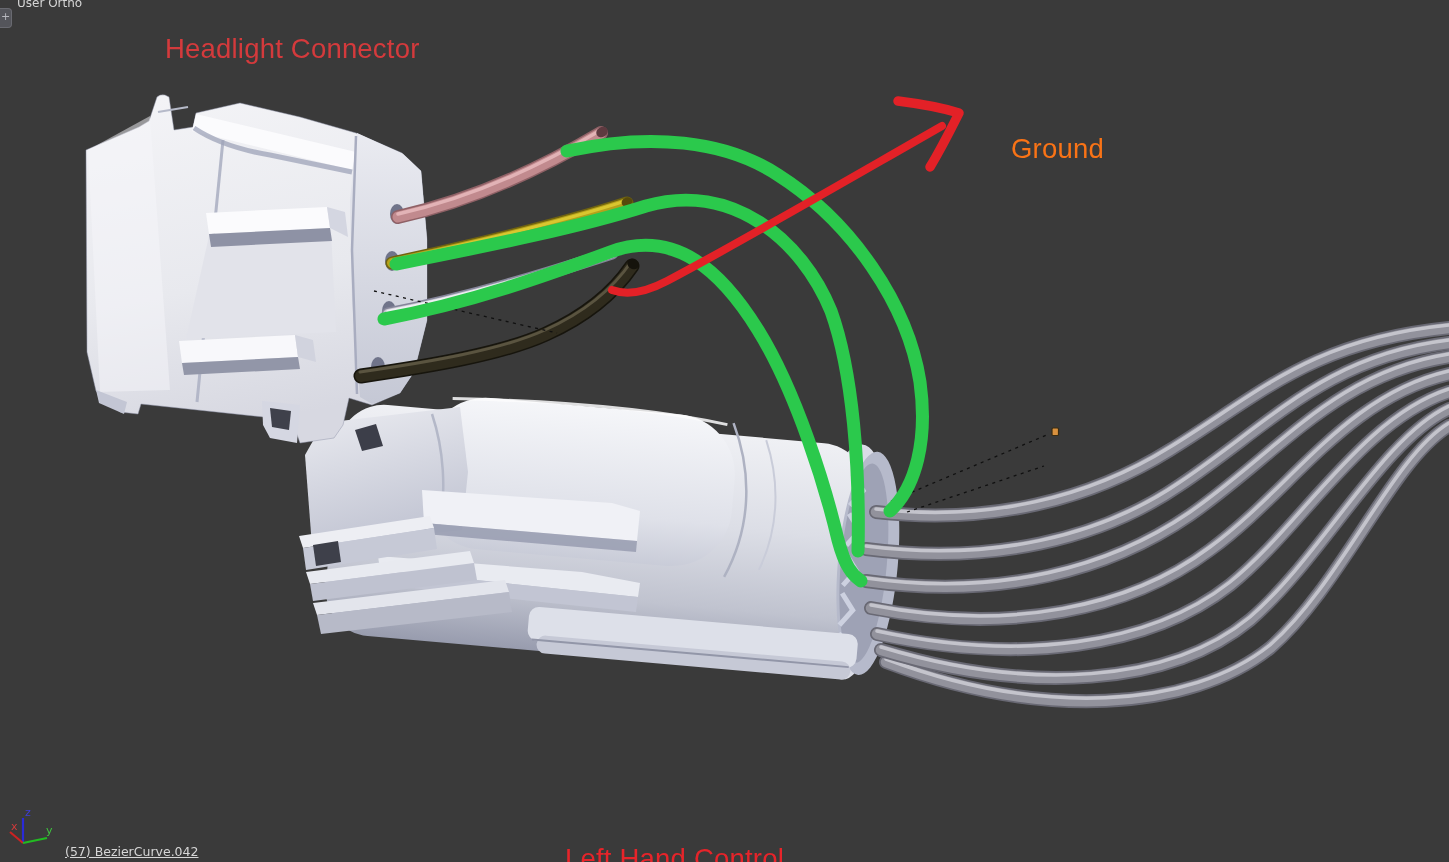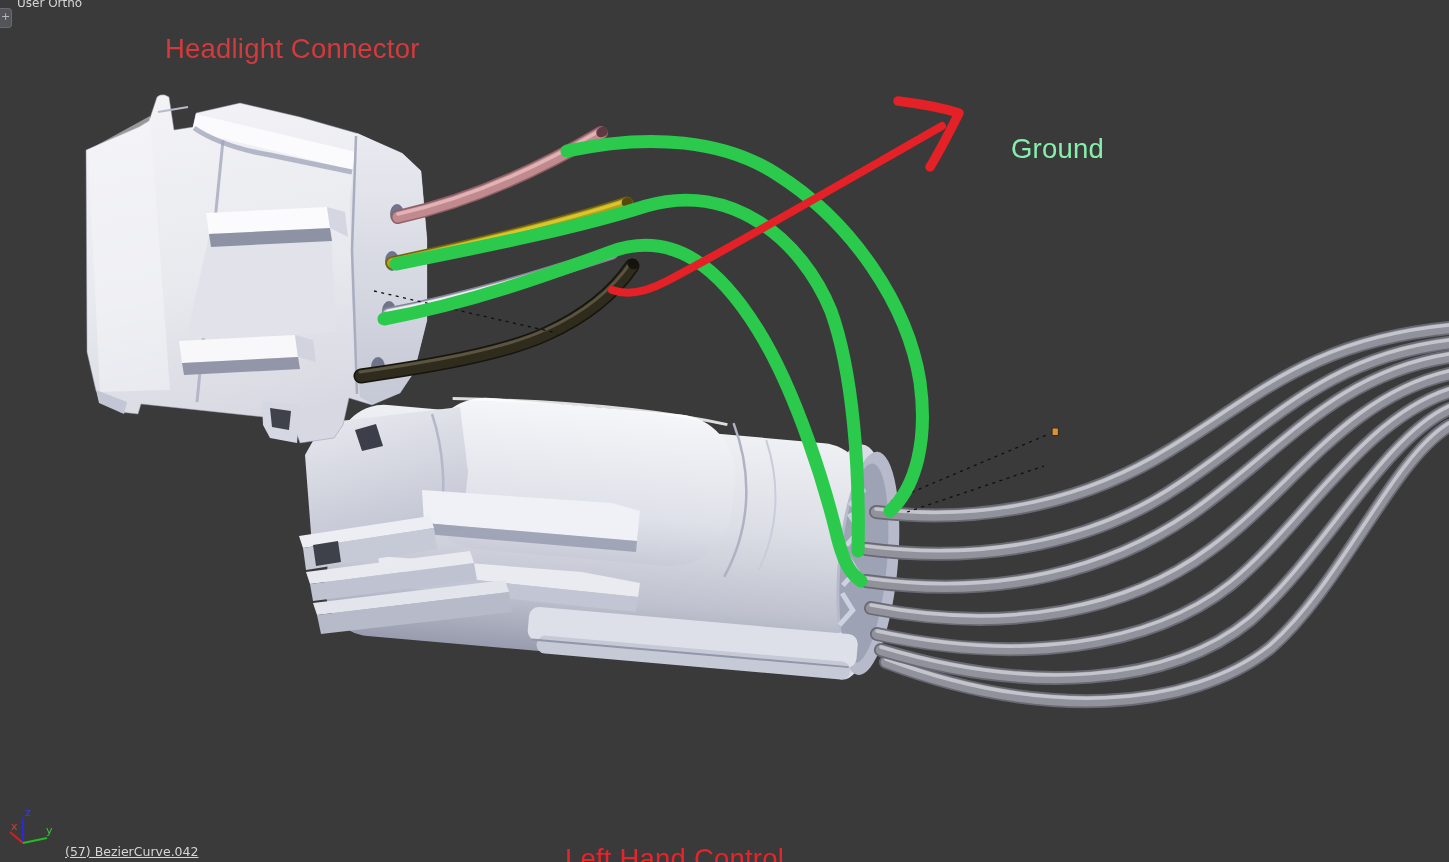--- a/index.html
+++ b/index.html
@@ -255,21 +255,21 @@
 </svg>
 
 <div class="label ui-text view-label">User Ortho</div>
 
 <div class="expand-tab">
   <span>+</span>
 </div>
 
 <div class="label pen-label headlight-label" style="color: rgb(212, 58, 60);">Headlight Connector</div>
 
-<div class="label pen-label ground-label" style="color: #86efac;">Ground</div>
+<div class="label pen-label ground-label" style="color: #f97316;">Ground</div>
 
 <div class="label pen-label control-label" style="color: rgb(230, 36, 42);">
   <div>Left Hand Control</div>
   
 </div>
 
 <div class="label ui-text status-label">(57) BezierCurve.042</div>
 
 </div>
 

